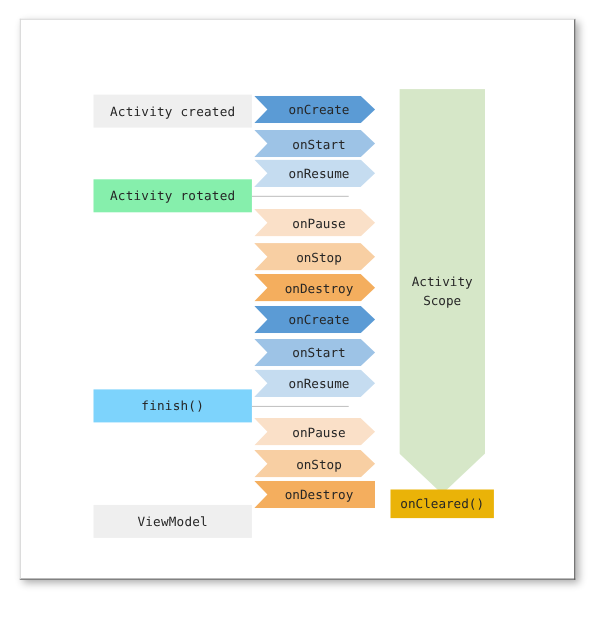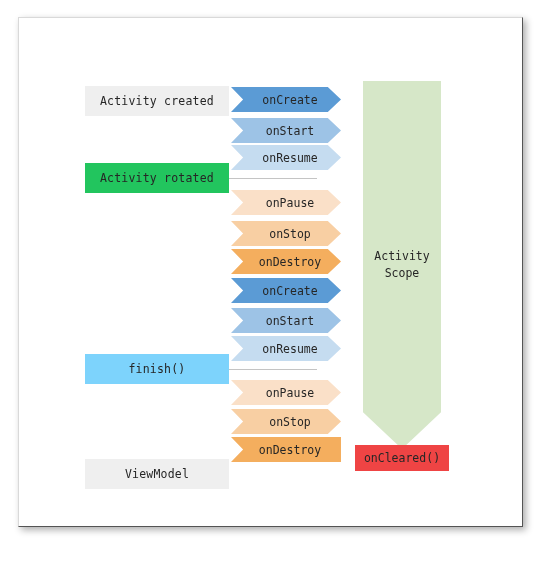--- a/index.html
+++ b/index.html
@@ -134,21 +134,21 @@
 </head>
 <body>
 
 <div id="diagram-card">
   <div id="stage">
 
     <div id="stage-labels-layer">
         <div class="stage-label" style="top: 68px; background: rgb(239, 239, 239); color: rgb(38, 38, 38);">
           <span>Activity created</span>
         </div>
-        <div class="stage-label" style="top: 145px; background: #22c55e; color: rgb(38, 38, 38);">
+        <div class="stage-label" style="top: 145px; background: #86efac; color: rgb(38, 38, 38);">
           <span>Activity rotated</span>
         </div>
         <div class="connector" style="top: 160px; background: rgb(196, 196, 196);"></div>
         <div class="stage-label" style="top: 336px; background: #7dd3fc; color: rgb(38, 38, 38);">
           <span>finish()</span>
         </div>
         <div class="connector" style="top: 351px; background: rgb(196, 196, 196);"></div>
         <div class="stage-label" style="top: 441px; background: rgb(239, 239, 239); color: rgb(38, 38, 38);">
           <span>ViewModel</span>
         </div>
@@ -192,16 +192,16 @@
           <span class="cb-text">onDestroy</span>
         </div>
       </div>
 
     <div id="vm-scope">
       <div id="vm-scope-shape" style="background: rgb(214, 231, 200);"></div>
       <div id="vm-scope-label">Activity
 Scope</div>
     </div>
 
-    <div id="on-cleared" style="background: #ef4444;">onCleared()</div>
+    <div id="on-cleared" style="background: #eab308;">onCleared()</div>
 
   </div>
 </div>
 
 </body></html>

